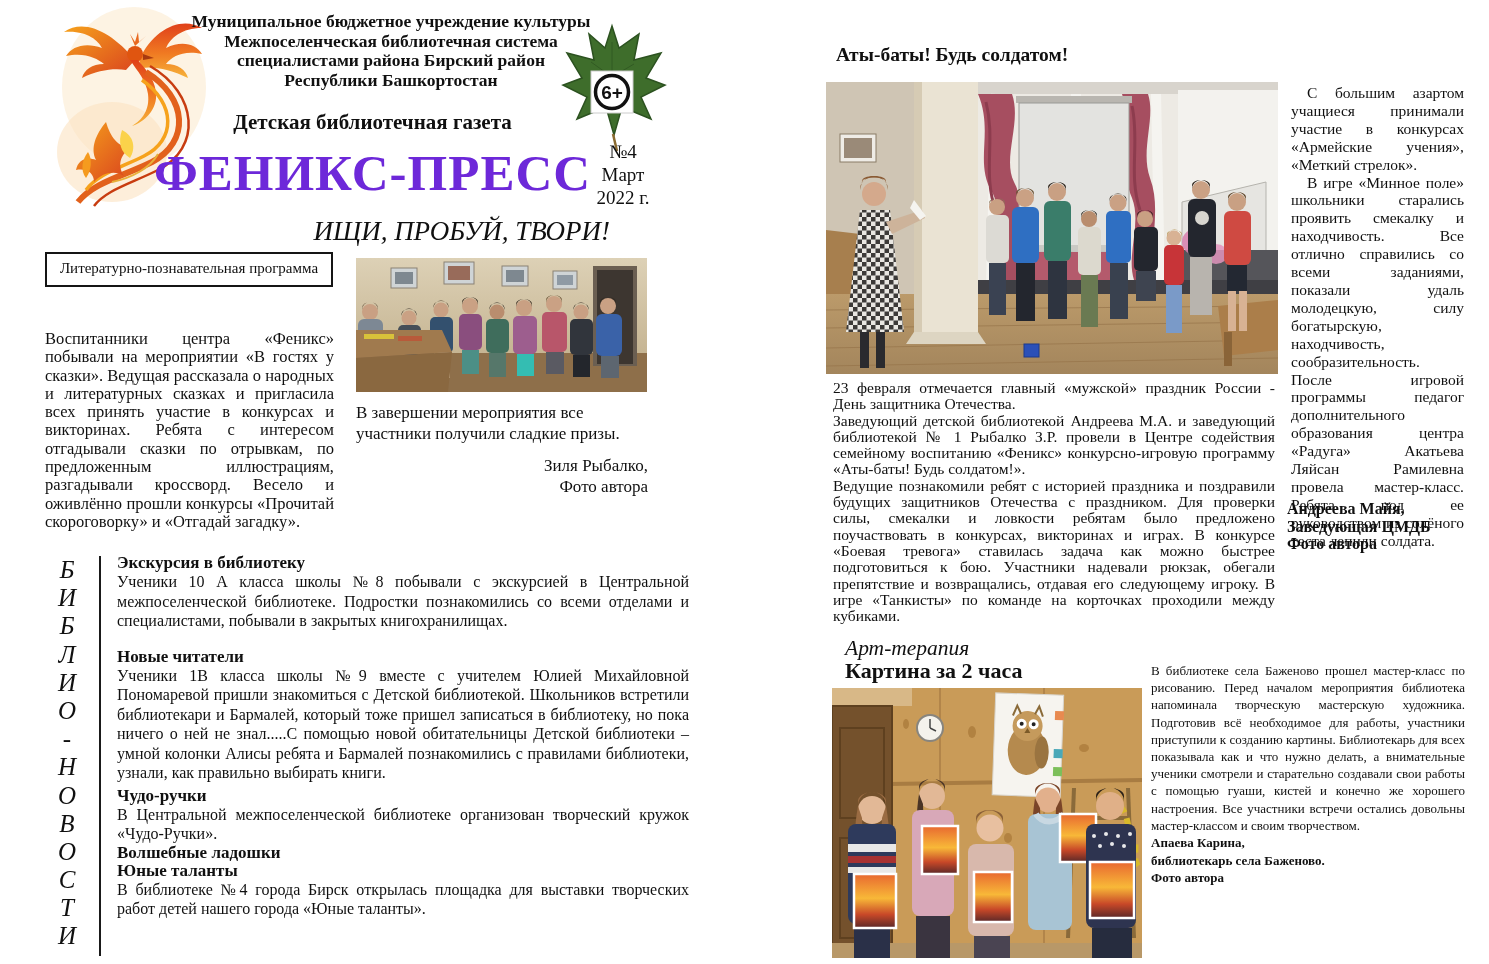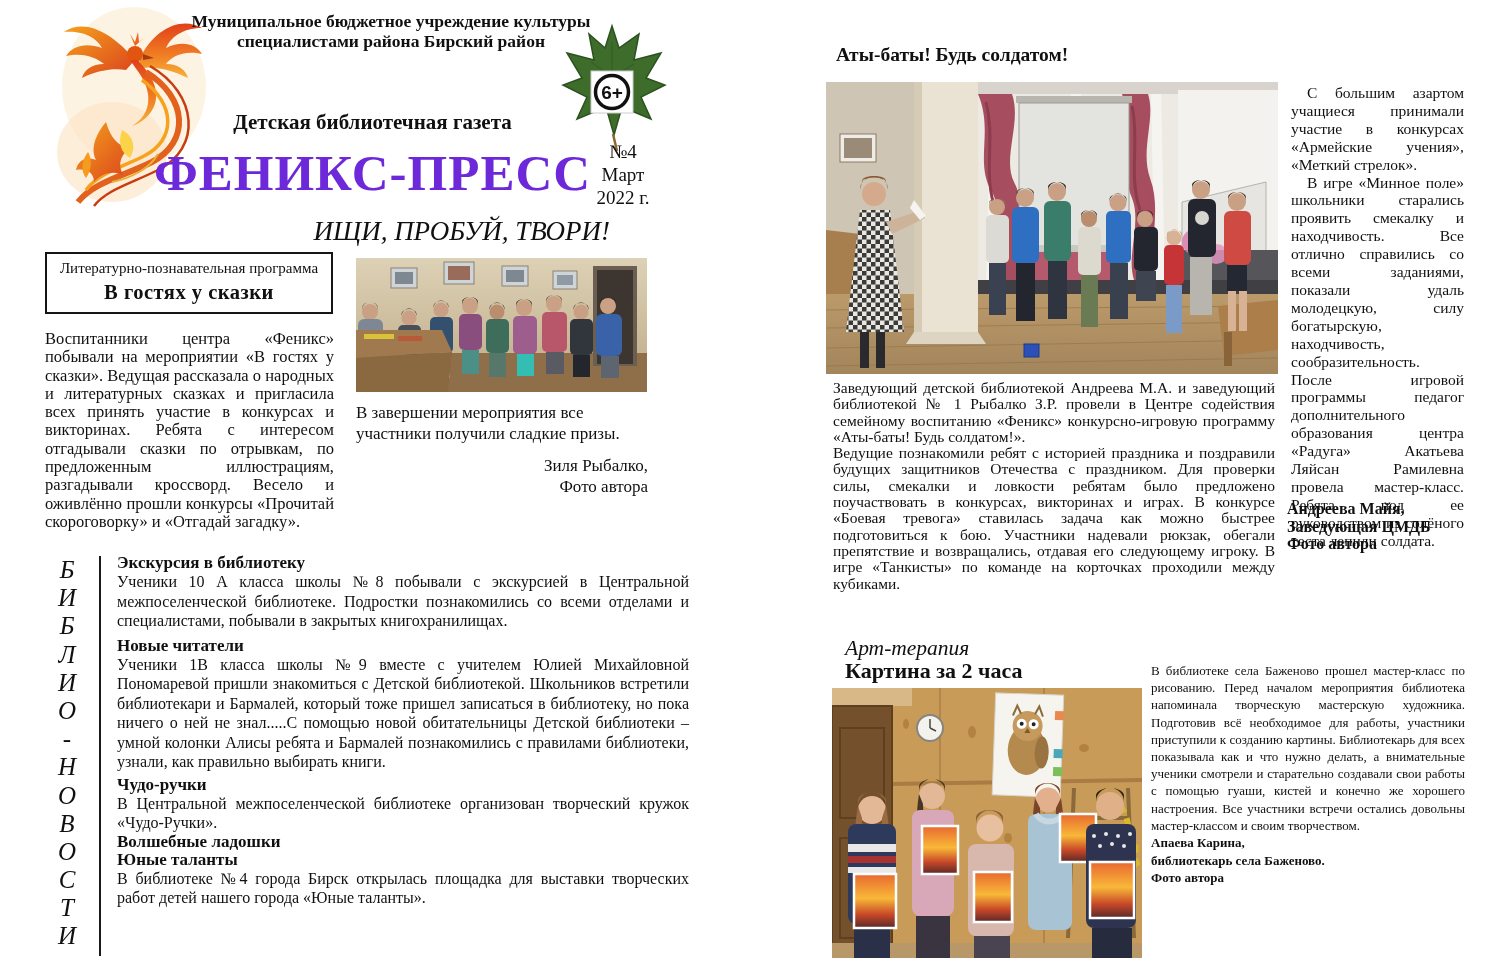--- a/index.html
+++ b/index.html
@@ -32,21 +32,21 @@
   .bylineA{left:346px;top:456px;width:302px;text-align:right;font-weight:normal;
     font-size:17px;line-height:20.5px;}
   
   .vletters{left:46px;top:556px;width:42px;display:flex;flex-direction:column;}
   .vletters span{height:28.2px;text-align:center;font-style:italic;font-size:25px;
     line-height:28px;}
   .vdivider{left:99px;top:556px;width:2px;height:400px;background:#1a1a1a;}
   .news{left:117px;top:554px;width:572px;}
   .news h3{margin:0;font-size:17px;line-height:18px;font-weight:bold;}
   .news p{margin:0;font-size:16px;line-height:19.5px;text-align:justify;}
-  .news .gap-lg{margin-top:6px;}
+  .news .gap-lg{margin-top:17px;}
   .news .gap-sm{margin-top:4px;}
   
   .headline1{left:836px;top:44px;font-weight:bold;font-size:19.5px;}
   .photoB{left:826px;top:82px;width:452px;height:292px;}
   .article1{left:833px;top:380px;width:442px;font-size:15.5px;line-height:16.3px;
     text-align:justify;}
   .article1 p{margin:0;}
   .sidebar{left:1291px;top:84px;width:173px;font-size:15.5px;line-height:17.9px;
     text-align:justify;}
   .sidebar p{margin:0;text-indent:16px;}
@@ -101,21 +101,23 @@
 
   <g>
     <path d="M64,120 C54,132 48,146 54,158 C44,154 36,158 34,168 C46,166 52,172 52,180 C60,170 74,168 82,174 C74,162 80,150 90,146 C76,146 68,134 64,120 Z" fill="url(#fire2)"></path>
     <path d="M80,128 C76,140 78,150 88,156 C94,146 92,134 80,128 Z" fill="#fbd24a"></path>
     <path d="M46,150 C40,158 38,168 44,176 C50,168 50,156 46,150 Z" fill="#f59b1f"></path>
   </g>
 </svg>
 
 <div class="abs org-block">
   <div>Муниципальное бюджетное учреждение культуры</div>
+  <div>Межпоселенческая библиотечная система</div>
   <div>специалистами района Бирский район</div>
+  <div>Республики Башкортостан</div>
 </div>
 
 <svg class="abs" style="left:556px;top:22px;" width="112" height="130" viewBox="0 0 112 130">
   <path d="M56,4 L63,26 L83,12 L78,38 L105,31 L90,56 L109,63 L85,75 L95,97 L66,85 L58,113 L50,85 L21,97 L31,75 L7,63 L26,56 L11,31 L38,38 L33,12 L49,26 Z" fill="#3e6d2b" stroke="#2c5220" stroke-width="1.5"></path>
   <path d="M56,20 L56,90 M56,55 L35,40 M56,55 L78,42 M56,72 L38,80 M56,72 L75,80" stroke="#2c5220" stroke-width="1" fill="none" opacity="0.7"></path>
   <line x1="57" y1="112" x2="61" y2="129" stroke="#8a6a30" stroke-width="2.5"></line>
   <g>
     <rect x="35" y="49" width="42" height="42" fill="#ffffff" stroke="#cccccc"></rect>
     <circle cx="56" cy="70" r="16.5" fill="none" stroke="#111111" stroke-width="3.5"></circle>
     <text x="56" y="77" text-anchor="middle" font-family="Liberation Sans, sans-serif" font-size="19" font-weight="bold" fill="#111">6+</text>
@@ -127,21 +129,20 @@
   <div>Март</div>
   <div>2022 г.</div>
 </div>
 
 <div class="abs gazeta-subtitle">Детская библиотечная газета</div>
 <div class="abs press-title">ФЕНИКС-ПРЕСС</div>
 <div class="abs motto">ИЩИ, ПРОБУЙ, ТВОРИ!</div>
 
 <div class="abs program-box">
   <div class="program-label">Литературно-познавательная программа</div>
-  <div class="program-title">В гостях у сказки</div>
 </div>
 
 <div class="abs feature-body">Воспитанники центра «Феникс» побывали на мероприятии «В гостях у сказки». Ведущая рассказала о народных и литературных сказках и пригласила всех принять участие в конкурсах и викторинах. Ребята с интересом отгадывали сказки по отрывкам, по предложенным иллюстрациям, разгадывали кроссворд. Весело и оживлённо прошли конкурсы «Прочитай скороговорку» и «Отгадай загадку».</div>
 
 <svg class="abs photoA" viewBox="0 0 291 134" preserveAspectRatio="none">
   <defs>
     <linearGradient id="wallA" x1="0" y1="0" x2="0" y2="1">
       <stop offset="0" stop-color="#ddd1b6"></stop>
         <stop offset="1" stop-color="#c6b593"></stop>
     </linearGradient>
@@ -399,20 +400,21 @@
         <rect x="0" y="19" width="27" height="54" rx="6" fill="#cf4a42"></rect>
         <rect x="3" y="73" width="20" height="26" fill="#232832"></rect>
         <rect x="4" y="99" width="8" height="40" fill="#d8b294"></rect>
         <rect x="15" y="99" width="8" height="40" fill="#d8b294"></rect>
       </g>
   </g>
   <rect x="198" y="262" width="15" height="13" fill="#2b50b8" stroke="#1c3a8c"></rect>
 </svg>
 
 <div class="abs article1">
+  <p>23 февраля отмечается главный «мужской» праздник России - День защитника Отечества.</p>
   <p>Заведующий детской библиотекой Андреева М.А. и заведующий библиотекой № 1 Рыбалко З.Р. провели в Центре содействия семейному воспитанию «Феникс» конкурсно-игровую программу «Аты-баты! Будь солдатом!».</p>
   <p>Ведущие познакомили ребят с историей праздника и поздравили будущих защитников Отечества с праздником. Для проверки силы, смекалки и ловкости ребятам было предложено поучаствовать в конкурсах, викторинах и играх. В конкурсе «Боевая тревога» ставилась задача как можно быстрее подготовиться к бою. Участники надевали рюкзак, обегали препятствие и возвращались, отдавая его следующему игроку. В игре «Танкисты» по команде на корточках проходили между кубиками.</p>
 </div>
 
 <div class="abs sidebar">
   <p>С большим азартом учащиеся принимали участие в конкурсах «Армейские учения», «Меткий стрелок».</p>
   <p>В игре «Минное поле» школьники старались проявить смекалку и находчивость. Все отлично справились со всеми заданиями, показали удаль молодецкую, силу богатырскую, находчивость, сообразительность. После игровой программы педагог дополнительного образования центра «Радуга» Акатьева Ляйсан Рамилевна провела мастер-класс. Ребята под ее руководством из солёного теста лепили солдата.</p>
 </div>
 <div class="abs byline1">
   <div>Андреева Майя,</div>

